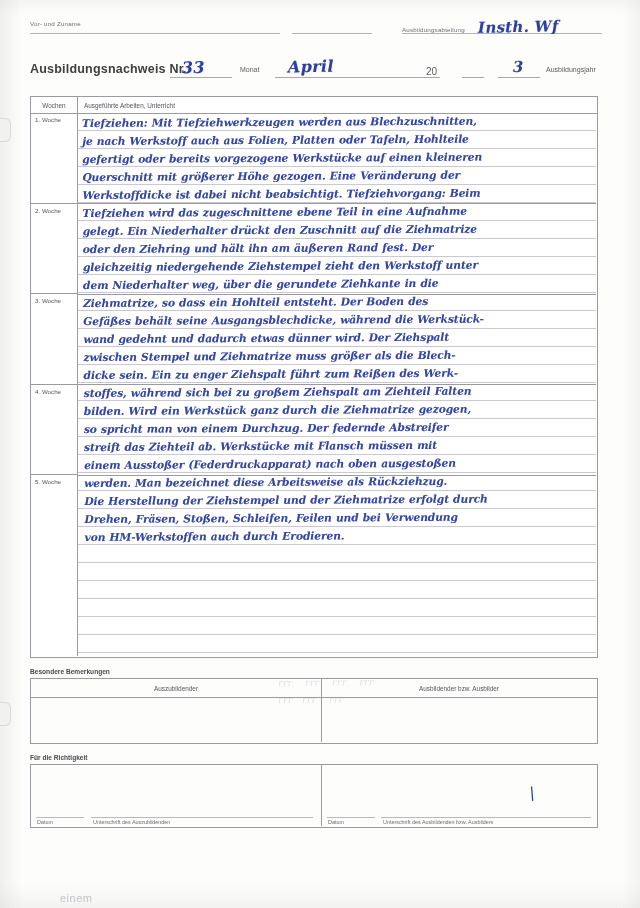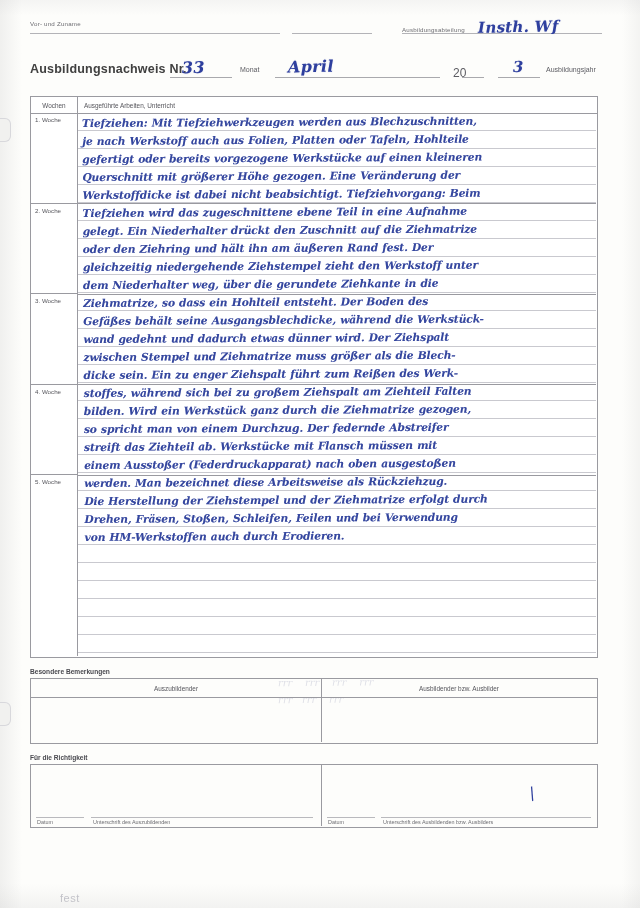--- a/index.html
+++ b/index.html
@@ -94,21 +94,21 @@
     font-size: 12.5px;
     font-weight: bold;
     color: #404040;
     letter-spacing: 0.2px;
   }
   .t-nr-line { position: absolute; left: 140px; top: 19px; width: 62px; border-bottom: 1px solid #a9a9ad; }
   .hand-nr { position: absolute; left: 152px; top: 0px; font-size: 16px; }
   .t-monat { position: absolute; left: 210px; top: 8px; font-size: 7px; color: #5c5c62; }
   .t-monat-line { position: absolute; left: 245px; top: 19px; width: 165px; border-bottom: 1px solid #a9a9ad; }
   .hand-monat { position: absolute; left: 258px; top: -1px; font-size: 16px; }
-  .t-20 { position: absolute; left: 423px; top: 8px; font-size: 12px; color: #5c5c62; }
+  .t-20 { position: absolute; left: 396px; top: 8px; font-size: 10px; color: #5c5c62; }
   .t-20-line { position: absolute; left: 432px; top: 19px; width: 22px; border-bottom: 1px solid #a9a9ad; }
   .t-jahr-line { position: absolute; left: 468px; top: 19px; width: 42px; border-bottom: 1px solid #a9a9ad; }
   .hand-jahr { position: absolute; left: 483px; top: 0px; font-size: 15px; }
   .t-ajahr { position: absolute; left: 516px; top: 8px; font-size: 7px; color: #5c5c62; }
 
   
   .table {
     position: absolute;
     left: 8px;
     top: 84px;
@@ -427,15 +427,15 @@
       <div class="rich-rule rr4"></div>
 
       <span class="rich-sub rich-datum-1">Datum</span>
       <span class="rich-sub rich-unter-1">Unterschrift des Auszubildenden</span>
       <span class="rich-sub rich-datum-2">Datum</span>
       <span class="rich-sub rich-unter-2">Unterschrift des Ausbildenden bzw. Ausbilders</span>
 
       <span class="hand-sig">/</span>
     </div>
 
-    <div class="watermark">fest</div>
+    <div class="watermark">einem</div>
   </div>
 </div>
 
 </body></html>

